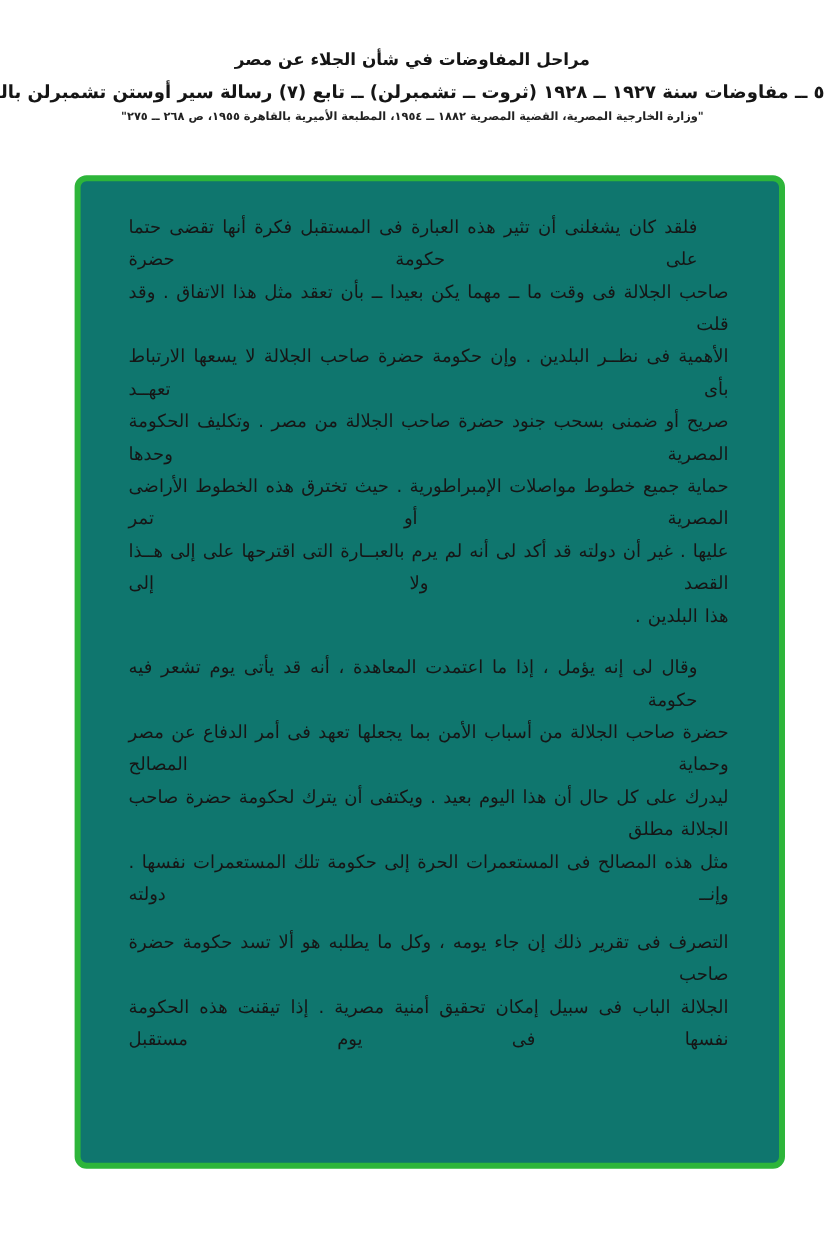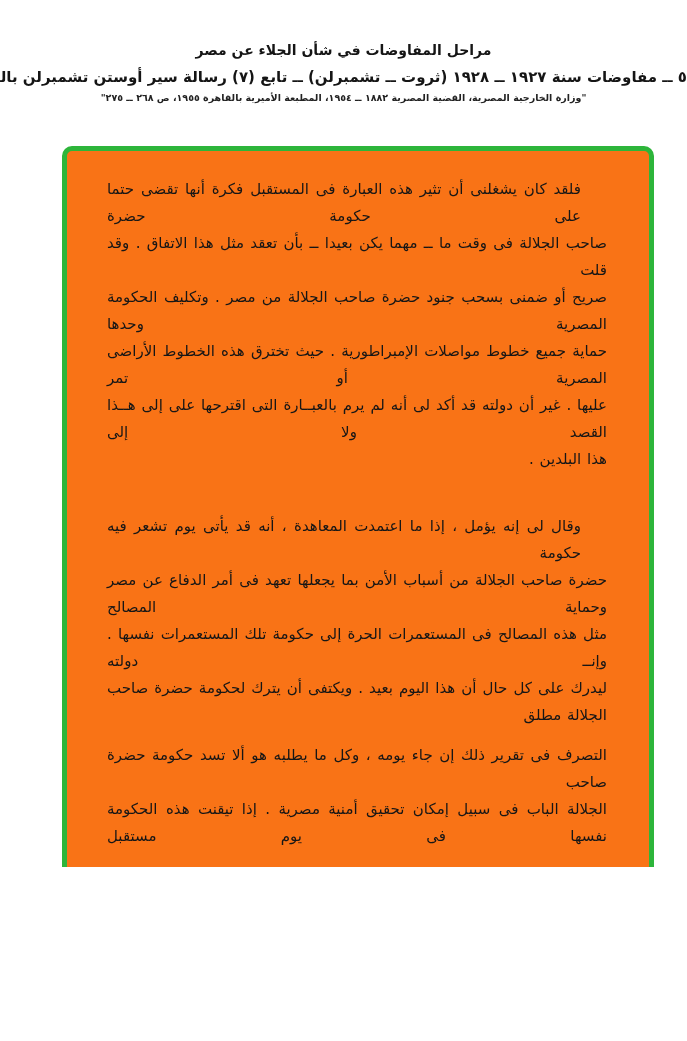--- a/index.html
+++ b/index.html
@@ -1,18 +1,18 @@
 <!DOCTYPE html>
 <html dir="rtl" lang="ar"><head>
 <meta charset="utf-8">
 <style>
   html,body{margin:0;padding:0;background:#ffffff;}
   .page{
     position:relative;
-    width:687px;height:867px;
+    width:687px;height:1041px;
     background:#ffffff;
     font-family:"DejaVu Sans",sans-serif;
     color:#151515;
     overflow:hidden;
     direction:rtl;
   }
   .header{position:absolute;top:42px;right:0;left:0;text-align:center;}
   .title{
     font-size:14px;font-weight:bold;letter-spacing:0px;
     margin-bottom:10px;
@@ -23,30 +23,30 @@
   }
   .citation{
     font-size:9.5px;font-weight:bold;color:#222;
   }
   .greenbox{
     position:absolute;
     left:62px;top:146px;
     width:582px;height:818px;
     border:5px solid #2db53a;
     border-radius:10px;
-    background:#f97316;
+    background:#0f766e;
   }
   .doc-body{
     padding:25px 42px 0 40px;
     font-size:15px;
     line-height:27px;
     color:#161616;
   }
   .para{margin:0 0 0 0;}
-  .para + .para{margin-top:40px;}
+  .para + .para{margin-top:16px;}
   .para.cont + .para, .para + .para.cont{margin-top:13px;}
   .line{
     text-align:justify;
     text-align-last:justify;
     word-spacing:1px;
   }
   .line.last{text-align-last:right;}
   .line.first{padding-right:26px;}
 </style>
 </head>
@@ -58,30 +58,31 @@
     <div class="title">مراحل المفاوضات في شأن الجلاء عن مصر</div>
     <div class="subtitle">٥ ــ مفاوضات سنة ١٩٢٧ ــ ١٩٢٨ (ثروت ــ تشمبرلن) ــ تابع (٧) رسالة سير أوستن تشمبرلن بالمشروع النهائي</div>
     <div class="citation">"وزارة الخارجية المصرية، القضية المصرية ١٨٨٢ ــ ١٩٥٤، المطبعة الأميرية بالقاهرة ١٩٥٥، ص ٢٦٨ ــ ٢٧٥"</div>
   </div>
 
   <div class="greenbox" style="border-color: rgb(45, 181, 58);">
     <div class="doc-body" style="color: rgb(22, 22, 22);">
         <div class="para">
           <div class="line first">فلقد كان يشغلنى أن تثير هذه العبارة فى المستقبل فكرة أنها تقضى حتما على حكومة حضرة</div>
           <div class="line">صاحب الجلالة فى وقت ما ــ مهما يكن بعيدا ــ بأن تعقد مثل هذا الاتفاق .  وقد قلت</div>
+          <div class="line">الأهمية فى نظــر البلدين .  وإن حكومة حضرة صاحب الجلالة لا يسعها الارتباط بأى تعهــد</div>
           <div class="line">صريح أو ضمنى بسحب جنود حضرة صاحب الجلالة من مصر . وتكليف الحكومة المصرية وحدها</div>
           <div class="line">حماية جميع خطوط مواصلات الإمبراطورية . حيث تخترق هذه الخطوط الأراضى المصرية أو تمر</div>
           <div class="line">عليها . غير أن دولته قد أكد لى أنه لم يرم بالعبــارة التى اقترحها على إلى هــذا القصد ولا إلى</div>
           <div class="line last">هذا البلدين .</div>
         </div>
         <div class="para">
           <div class="line first">وقال لى إنه يؤمل ، إذا ما اعتمدت المعاهدة ، أنه قد يأتى يوم تشعر فيه حكومة</div>
           <div class="line">حضرة صاحب الجلالة من أسباب الأمن بما يجعلها تعهد فى أمر الدفاع عن مصر وحماية المصالح</div>
+          <div class="line last">ليدرك على كل حال أن هذا اليوم بعيد . ويكتفى أن يترك لحكومة حضرة صاحب الجلالة مطلق</div>
           <div class="line">مثل هذه المصالح فى المستعمرات الحرة إلى حكومة تلك المستعمرات نفسها . وإنــ دولته</div>
-          <div class="line last">ليدرك على كل حال أن هذا اليوم بعيد . ويكتفى أن يترك لحكومة حضرة صاحب الجلالة مطلق</div>
         </div>
         <div class="para cont">
           <div class="line">التصرف فى تقرير ذلك إن جاء يومه ، وكل ما يطلبه هو ألا تسد حكومة حضرة صاحب</div>
           <div class="line">الجلالة الباب فى سبيل إمكان تحقيق أمنية مصرية . إذا تيقنت هذه الحكومة نفسها فى يوم مستقبل</div>
         </div>
       </div>
   </div>
 
 </div>
 

